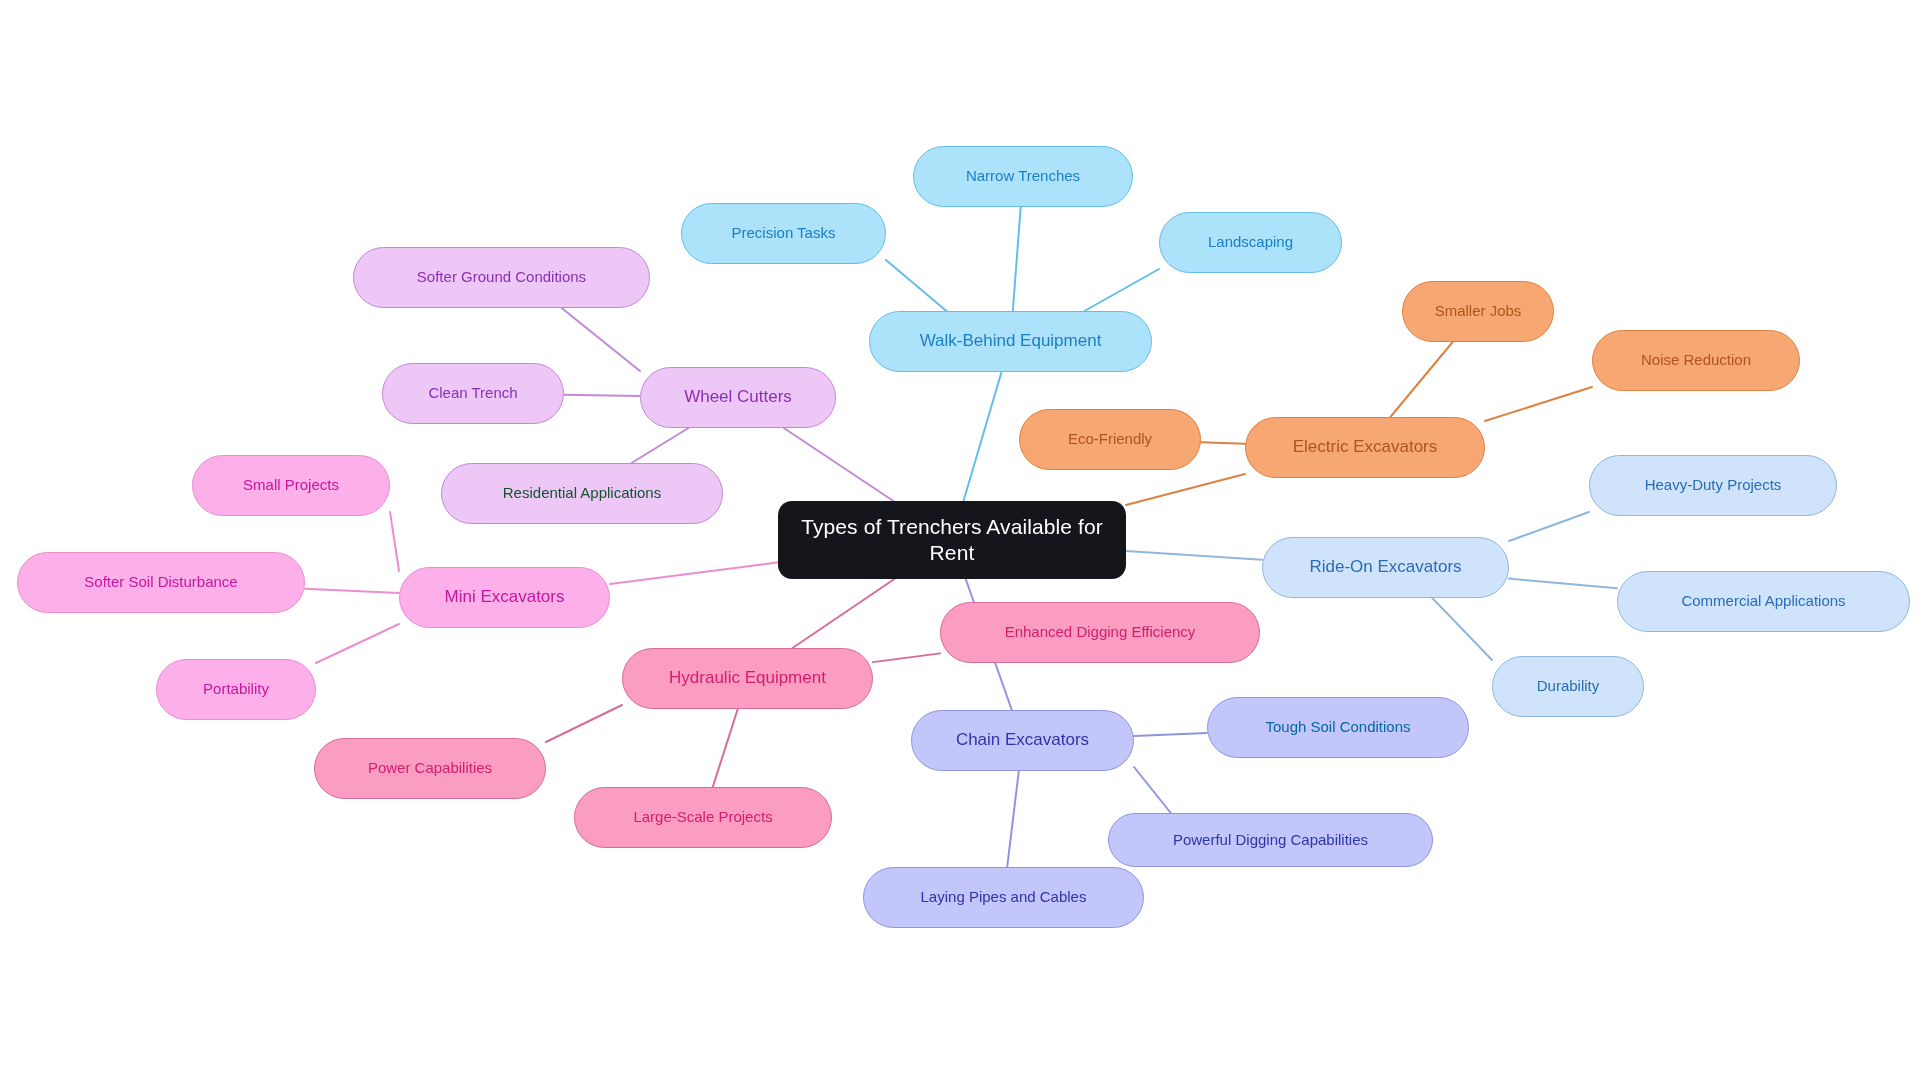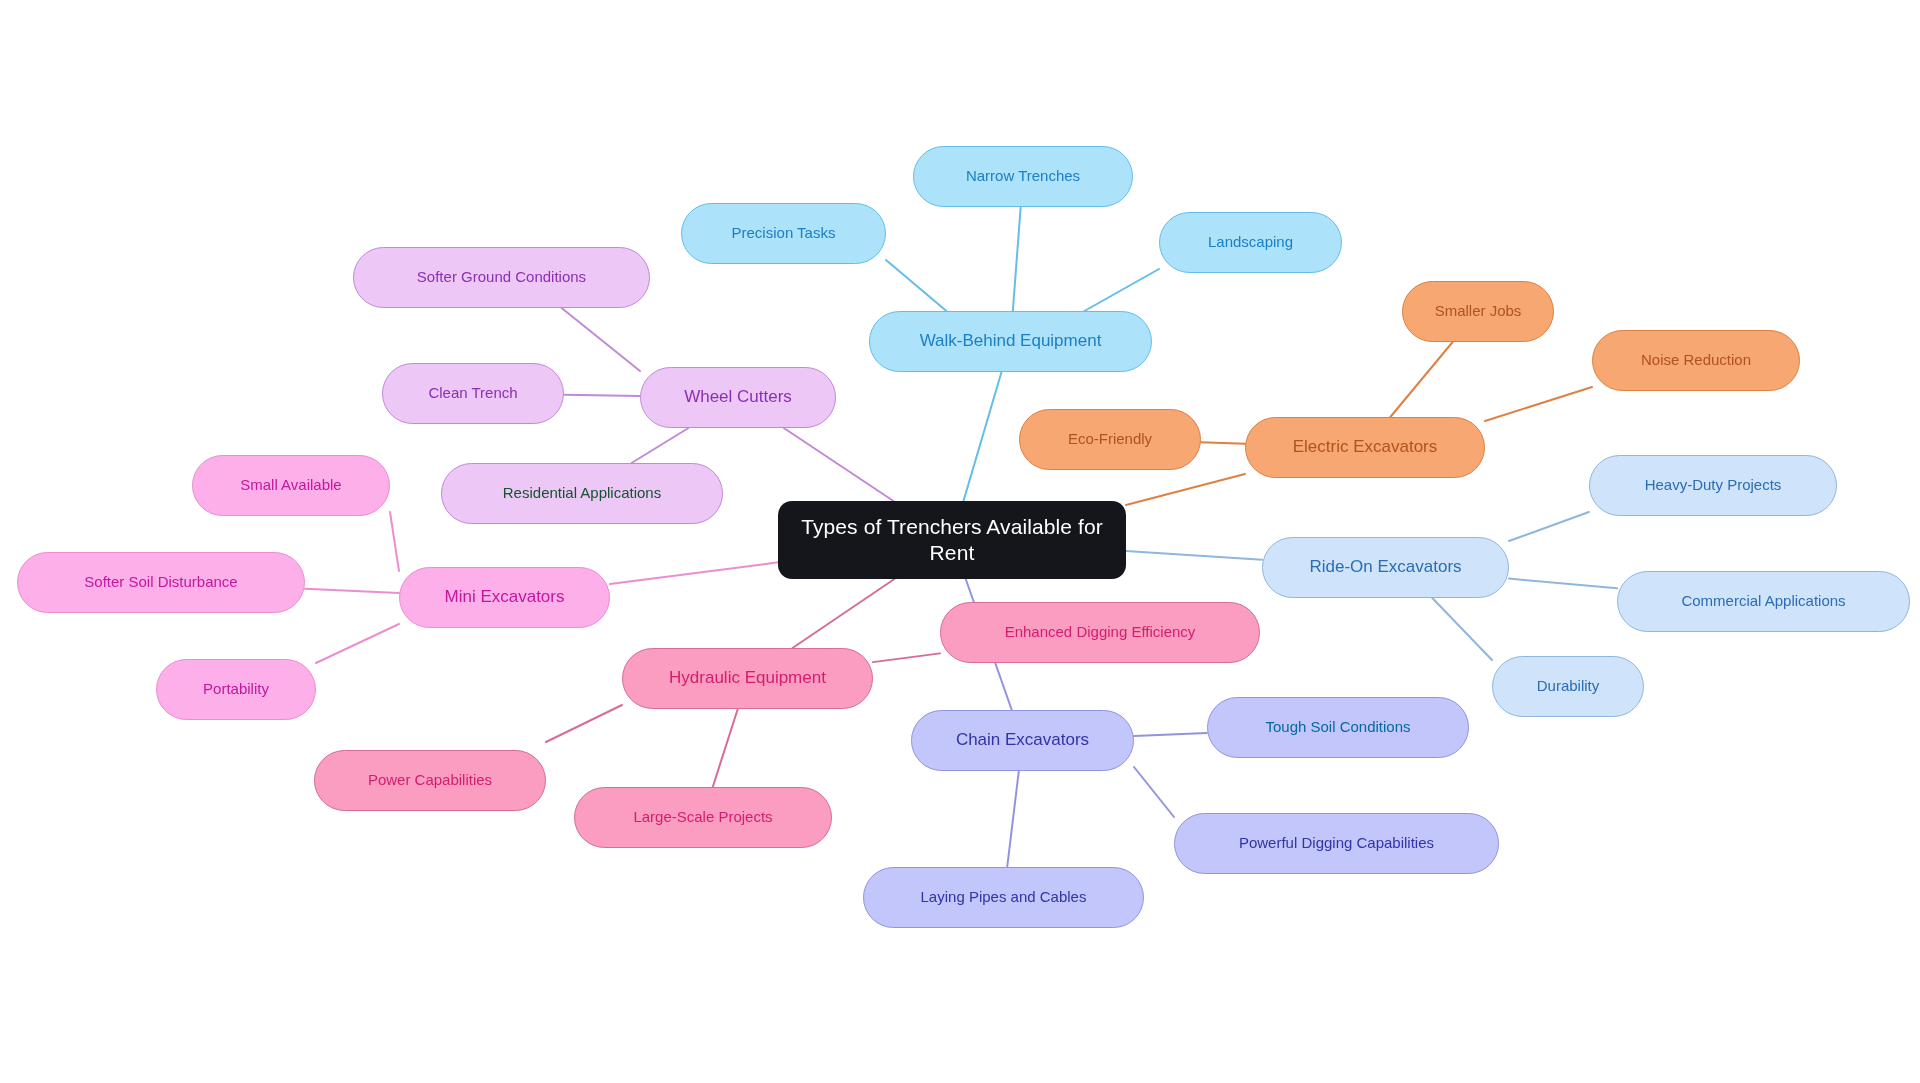--- a/index.html
+++ b/index.html
@@ -91,28 +91,28 @@
       <div class="node branch" style="left: 869px; top: 311px; width: 283px; height: 61px; background: rgb(173, 226, 251); color: rgb(27, 127, 196); border-color: rgb(100, 189, 232);"><span>Walk-Behind Equipment</span></div>
       <div class="node leaf" style="left: 1019px; top: 409px; width: 182px; height: 61px; background: rgb(247, 167, 113); color: rgb(176, 83, 28); border-color: rgb(221, 129, 67);"><span>Eco-Friendly</span></div>
       <div class="node leaf" style="left: 1402px; top: 281px; width: 152px; height: 61px; background: rgb(247, 167, 113); color: rgb(176, 83, 28); border-color: rgb(221, 129, 67);"><span>Smaller Jobs</span></div>
       <div class="node leaf" style="left: 1592px; top: 330px; width: 208px; height: 61px; background: rgb(247, 167, 113); color: rgb(176, 83, 28); border-color: rgb(221, 129, 67);"><span>Noise Reduction</span></div>
       <div class="node branch" style="left: 1245px; top: 417px; width: 240px; height: 61px; background: rgb(247, 167, 113); color: rgb(176, 83, 28); border-color: rgb(221, 129, 67);"><span>Electric Excavators</span></div>
       <div class="node leaf" style="left: 1589px; top: 455px; width: 248px; height: 61px; background: rgb(207, 228, 251); color: rgb(42, 108, 181); border-color: rgb(143, 182, 221);"><span>Heavy-Duty Projects</span></div>
       <div class="node leaf" style="left: 1617px; top: 571px; width: 293px; height: 61px; background: rgb(207, 228, 251); color: rgb(42, 108, 181); border-color: rgb(143, 182, 221);"><span>Commercial Applications</span></div>
       <div class="node leaf" style="left: 1492px; top: 656px; width: 152px; height: 61px; background: rgb(207, 228, 251); color: rgb(42, 108, 181); border-color: rgb(143, 182, 221);"><span>Durability</span></div>
       <div class="node branch" style="left: 1262px; top: 537px; width: 247px; height: 61px; background: rgb(207, 228, 251); color: rgb(42, 108, 181); border-color: rgb(143, 182, 221);"><span>Ride-On Excavators</span></div>
       <div class="node leaf" style="left: 1207px; top: 697px; width: 262px; height: 61px; background: rgb(195, 198, 250); color: #0369a1; border-color: rgb(144, 148, 224);"><span>Tough Soil Conditions</span></div>
-      <div class="node leaf" style="left: 1174px; top: 813px; width: 325px; height: 61px; background: rgb(195, 198, 250); color: rgb(49, 51, 168); border-color: rgb(144, 148, 224);"><span>Powerful Digging Capabilities</span></div>
+      <div class="node leaf" style="left: 1108px; top: 813px; width: 325px; height: 54px; background: rgb(195, 198, 250); color: rgb(49, 51, 168); border-color: rgb(144, 148, 224);"><span>Powerful Digging Capabilities</span></div>
       <div class="node leaf" style="left: 863px; top: 867px; width: 281px; height: 61px; background: rgb(195, 198, 250); color: rgb(49, 51, 168); border-color: rgb(144, 148, 224);"><span>Laying Pipes and Cables</span></div>
       <div class="node branch" style="left: 911px; top: 710px; width: 223px; height: 61px; background: rgb(195, 198, 250); color: rgb(49, 51, 168); border-color: rgb(144, 148, 224);"><span>Chain Excavators</span></div>
       <div class="node leaf" style="left: 940px; top: 602px; width: 320px; height: 61px; background: rgb(250, 157, 192); color: rgb(212, 29, 111); border-color: rgb(214, 108, 153);"><span>Enhanced Digging Efficiency</span></div>
-      <div class="node leaf" style="left: 314px; top: 738px; width: 232px; height: 61px; background: rgb(250, 157, 192); color: rgb(212, 29, 111); border-color: rgb(214, 108, 153); margin-top: 12px;"><span>Power Capabilities</span></div>
+      <div class="node leaf" style="left: 314px; top: 738px; width: 232px; height: 61px; background: rgb(250, 157, 192); color: rgb(212, 29, 111); border-color: rgb(214, 108, 153);"><span>Power Capabilities</span></div>
       <div class="node leaf" style="left: 574px; top: 787px; width: 258px; height: 61px; background: rgb(250, 157, 192); color: rgb(212, 29, 111); border-color: rgb(214, 108, 153);"><span>Large-Scale Projects</span></div>
       <div class="node branch" style="left: 622px; top: 648px; width: 251px; height: 61px; background: rgb(250, 157, 192); color: rgb(212, 29, 111); border-color: rgb(214, 108, 153);"><span>Hydraulic Equipment</span></div>
-      <div class="node leaf" style="left: 192px; top: 455px; width: 198px; height: 61px; background: rgb(252, 175, 233); color: rgb(197, 23, 156); border-color: rgb(233, 142, 208);"><span>Small Available</span></div>
+      <div class="node leaf" style="left: 192px; top: 455px; width: 198px; height: 61px; background: rgb(252, 175, 233); color: rgb(197, 23, 156); border-color: rgb(233, 142, 208);"><span>Small Projects</span></div>
       <div class="node leaf" style="left: 17px; top: 552px; width: 288px; height: 61px; background: rgb(252, 175, 233); color: rgb(197, 23, 156); border-color: rgb(233, 142, 208);"><span>Softer Soil Disturbance</span></div>
       <div class="node leaf" style="left: 156px; top: 659px; width: 160px; height: 61px; background: rgb(252, 175, 233); color: rgb(197, 23, 156); border-color: rgb(233, 142, 208);"><span>Portability</span></div>
       <div class="node branch" style="left: 399px; top: 567px; width: 211px; height: 61px; background: rgb(252, 175, 233); color: rgb(197, 23, 156); border-color: rgb(233, 142, 208);"><span>Mini Excavators</span></div>
       <div class="node leaf" style="left: 353px; top: 247px; width: 297px; height: 61px; background: rgb(237, 200, 247); color: rgb(139, 47, 179); border-color: rgb(194, 137, 216);"><span>Softer Ground Conditions</span></div>
       <div class="node leaf" style="left: 382px; top: 363px; width: 182px; height: 61px; background: rgb(237, 200, 247); color: rgb(139, 47, 179); border-color: rgb(194, 137, 216);"><span>Clean Trench</span></div>
       <div class="node leaf" style="left: 441px; top: 463px; width: 282px; height: 61px; background: rgb(237, 200, 247); color: #14532d; border-color: rgb(194, 137, 216); justify-content: center;"><span>Residential Applications</span></div>
       <div class="node branch" style="left: 640px; top: 367px; width: 196px; height: 61px; background: rgb(237, 200, 247); color: rgb(139, 47, 179); border-color: rgb(194, 137, 216);"><span>Wheel Cutters</span></div>
       <div class="node root" style="left: 778px; top: 501px; width: 348px; height: 78px; background: rgb(20, 22, 28); color: rgb(255, 255, 255); border-color: rgb(20, 22, 28);"><span>Types of Trenchers Available for Rent</span></div>
     </div>
 </div>

